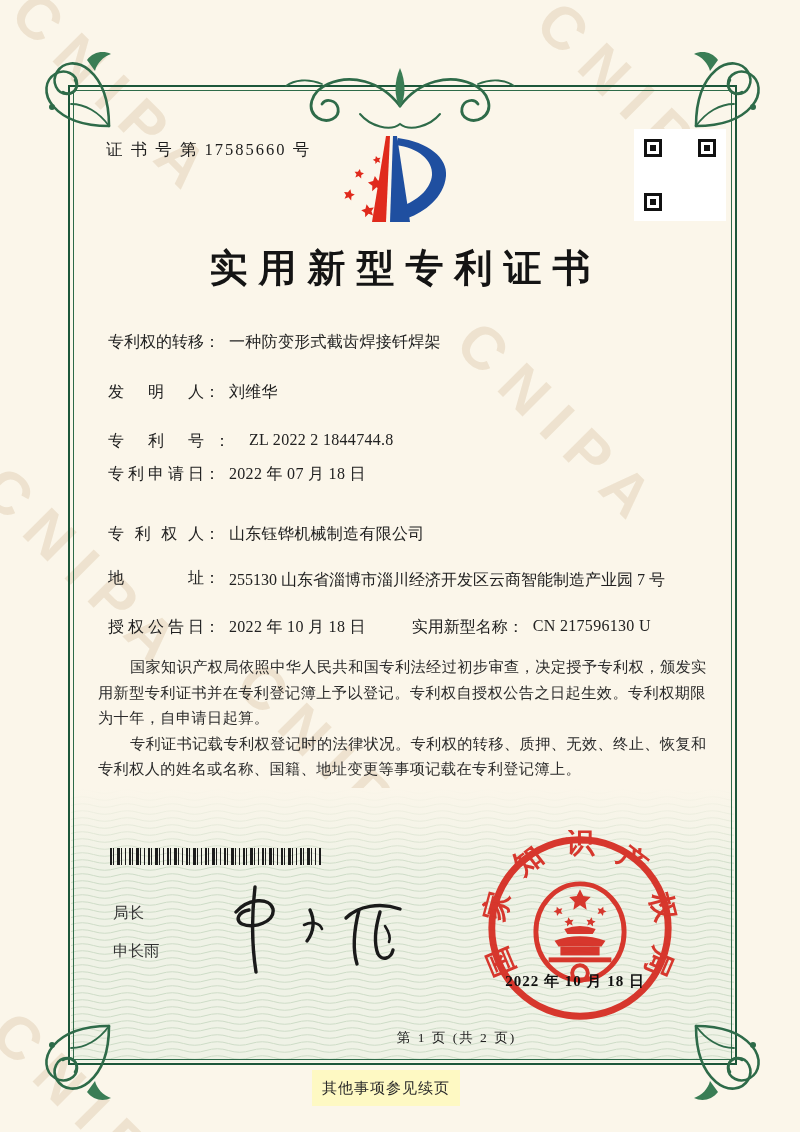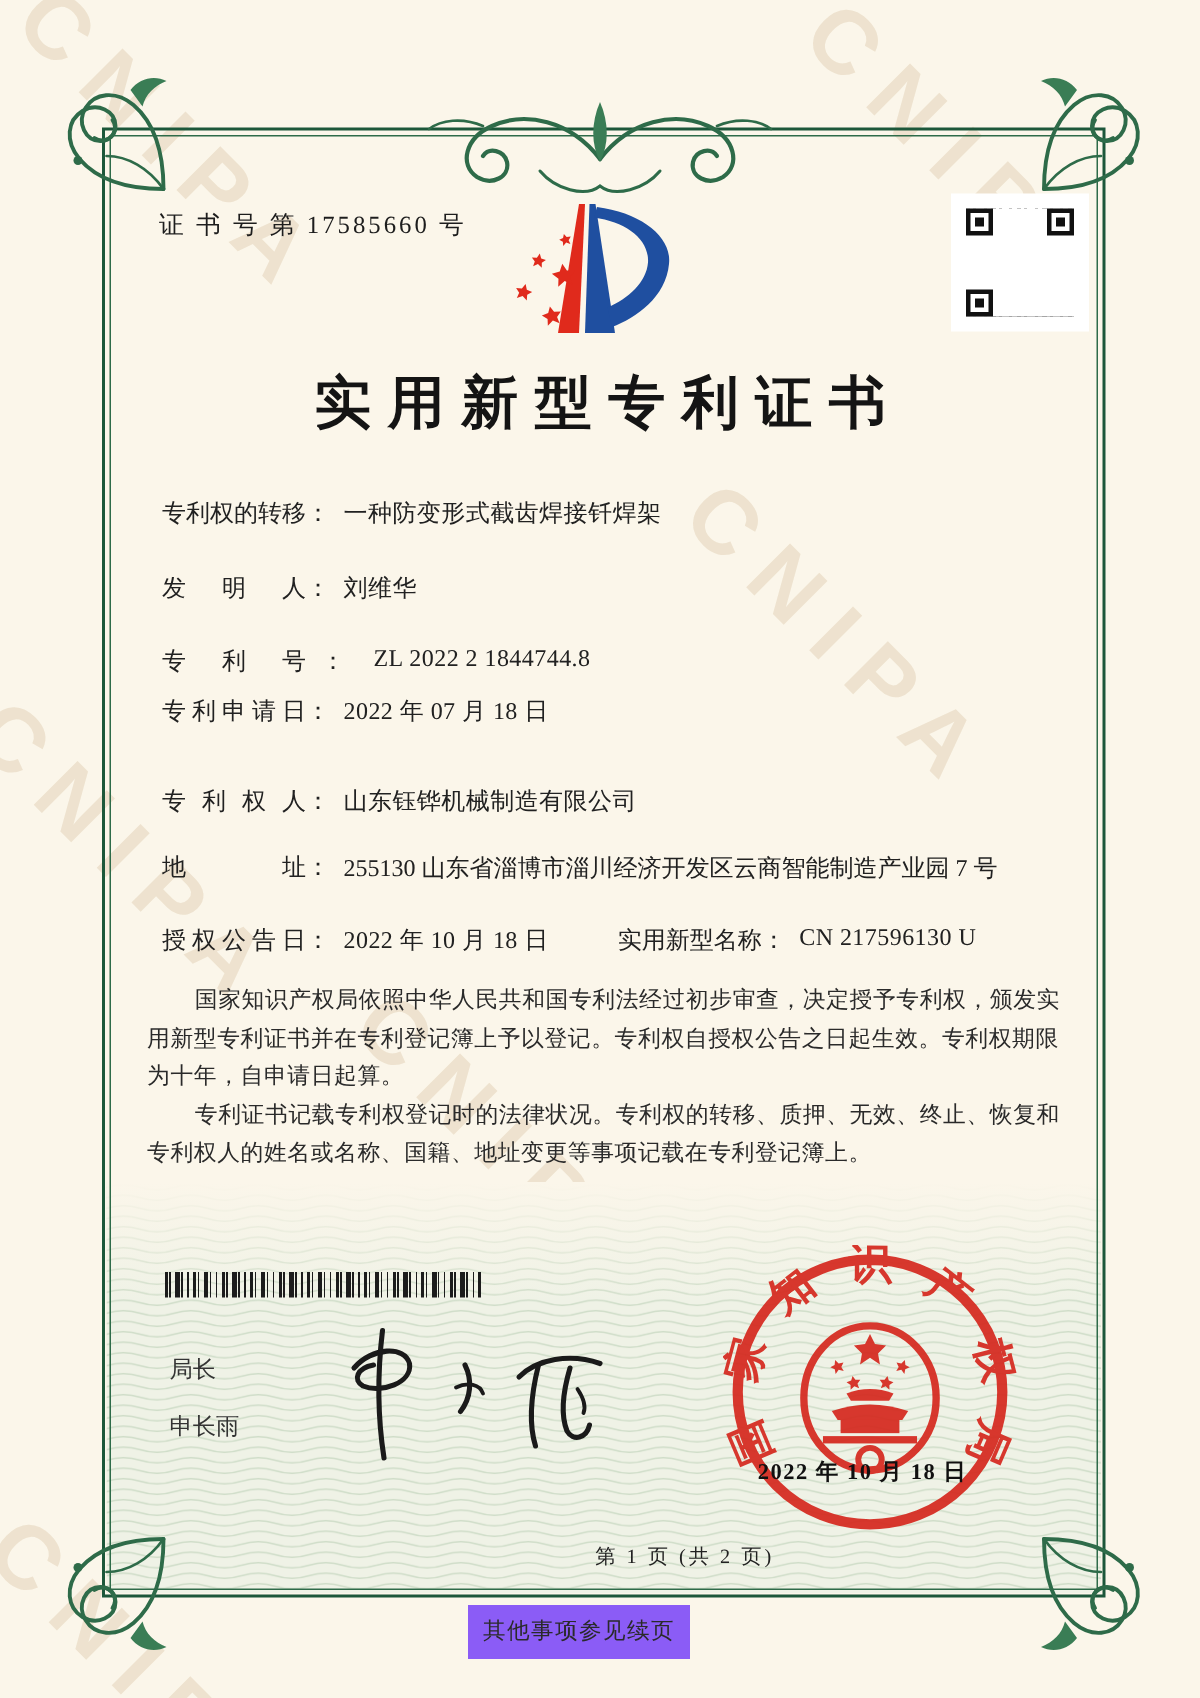--- a/index.html
+++ b/index.html
@@ -99,21 +99,21 @@
     font-size:15px; font-weight:bold; color:#101010; letter-spacing:1px;
     white-space:nowrap;
   }
   
   .pageinfo{
     position:absolute; left:68px; top:1029px; width:777px; text-align:center;
     font-size:13.5px; color:#222; letter-spacing:2px;
   }
   .contnote{
     position:absolute; left:312px; top:1070px; width:148px; height:36px;
-    background:#8b5cf6; text-align:center; line-height:36px;
+    background:#fef9c3; text-align:center; line-height:36px;
     font-size:15px; color:#2a2a2a; letter-spacing:1px;
   }
 </style>
 </head>
 <body>
 
 <div id="page">
 
   <svg width="0" height="0" style="position:absolute">
     <defs>

